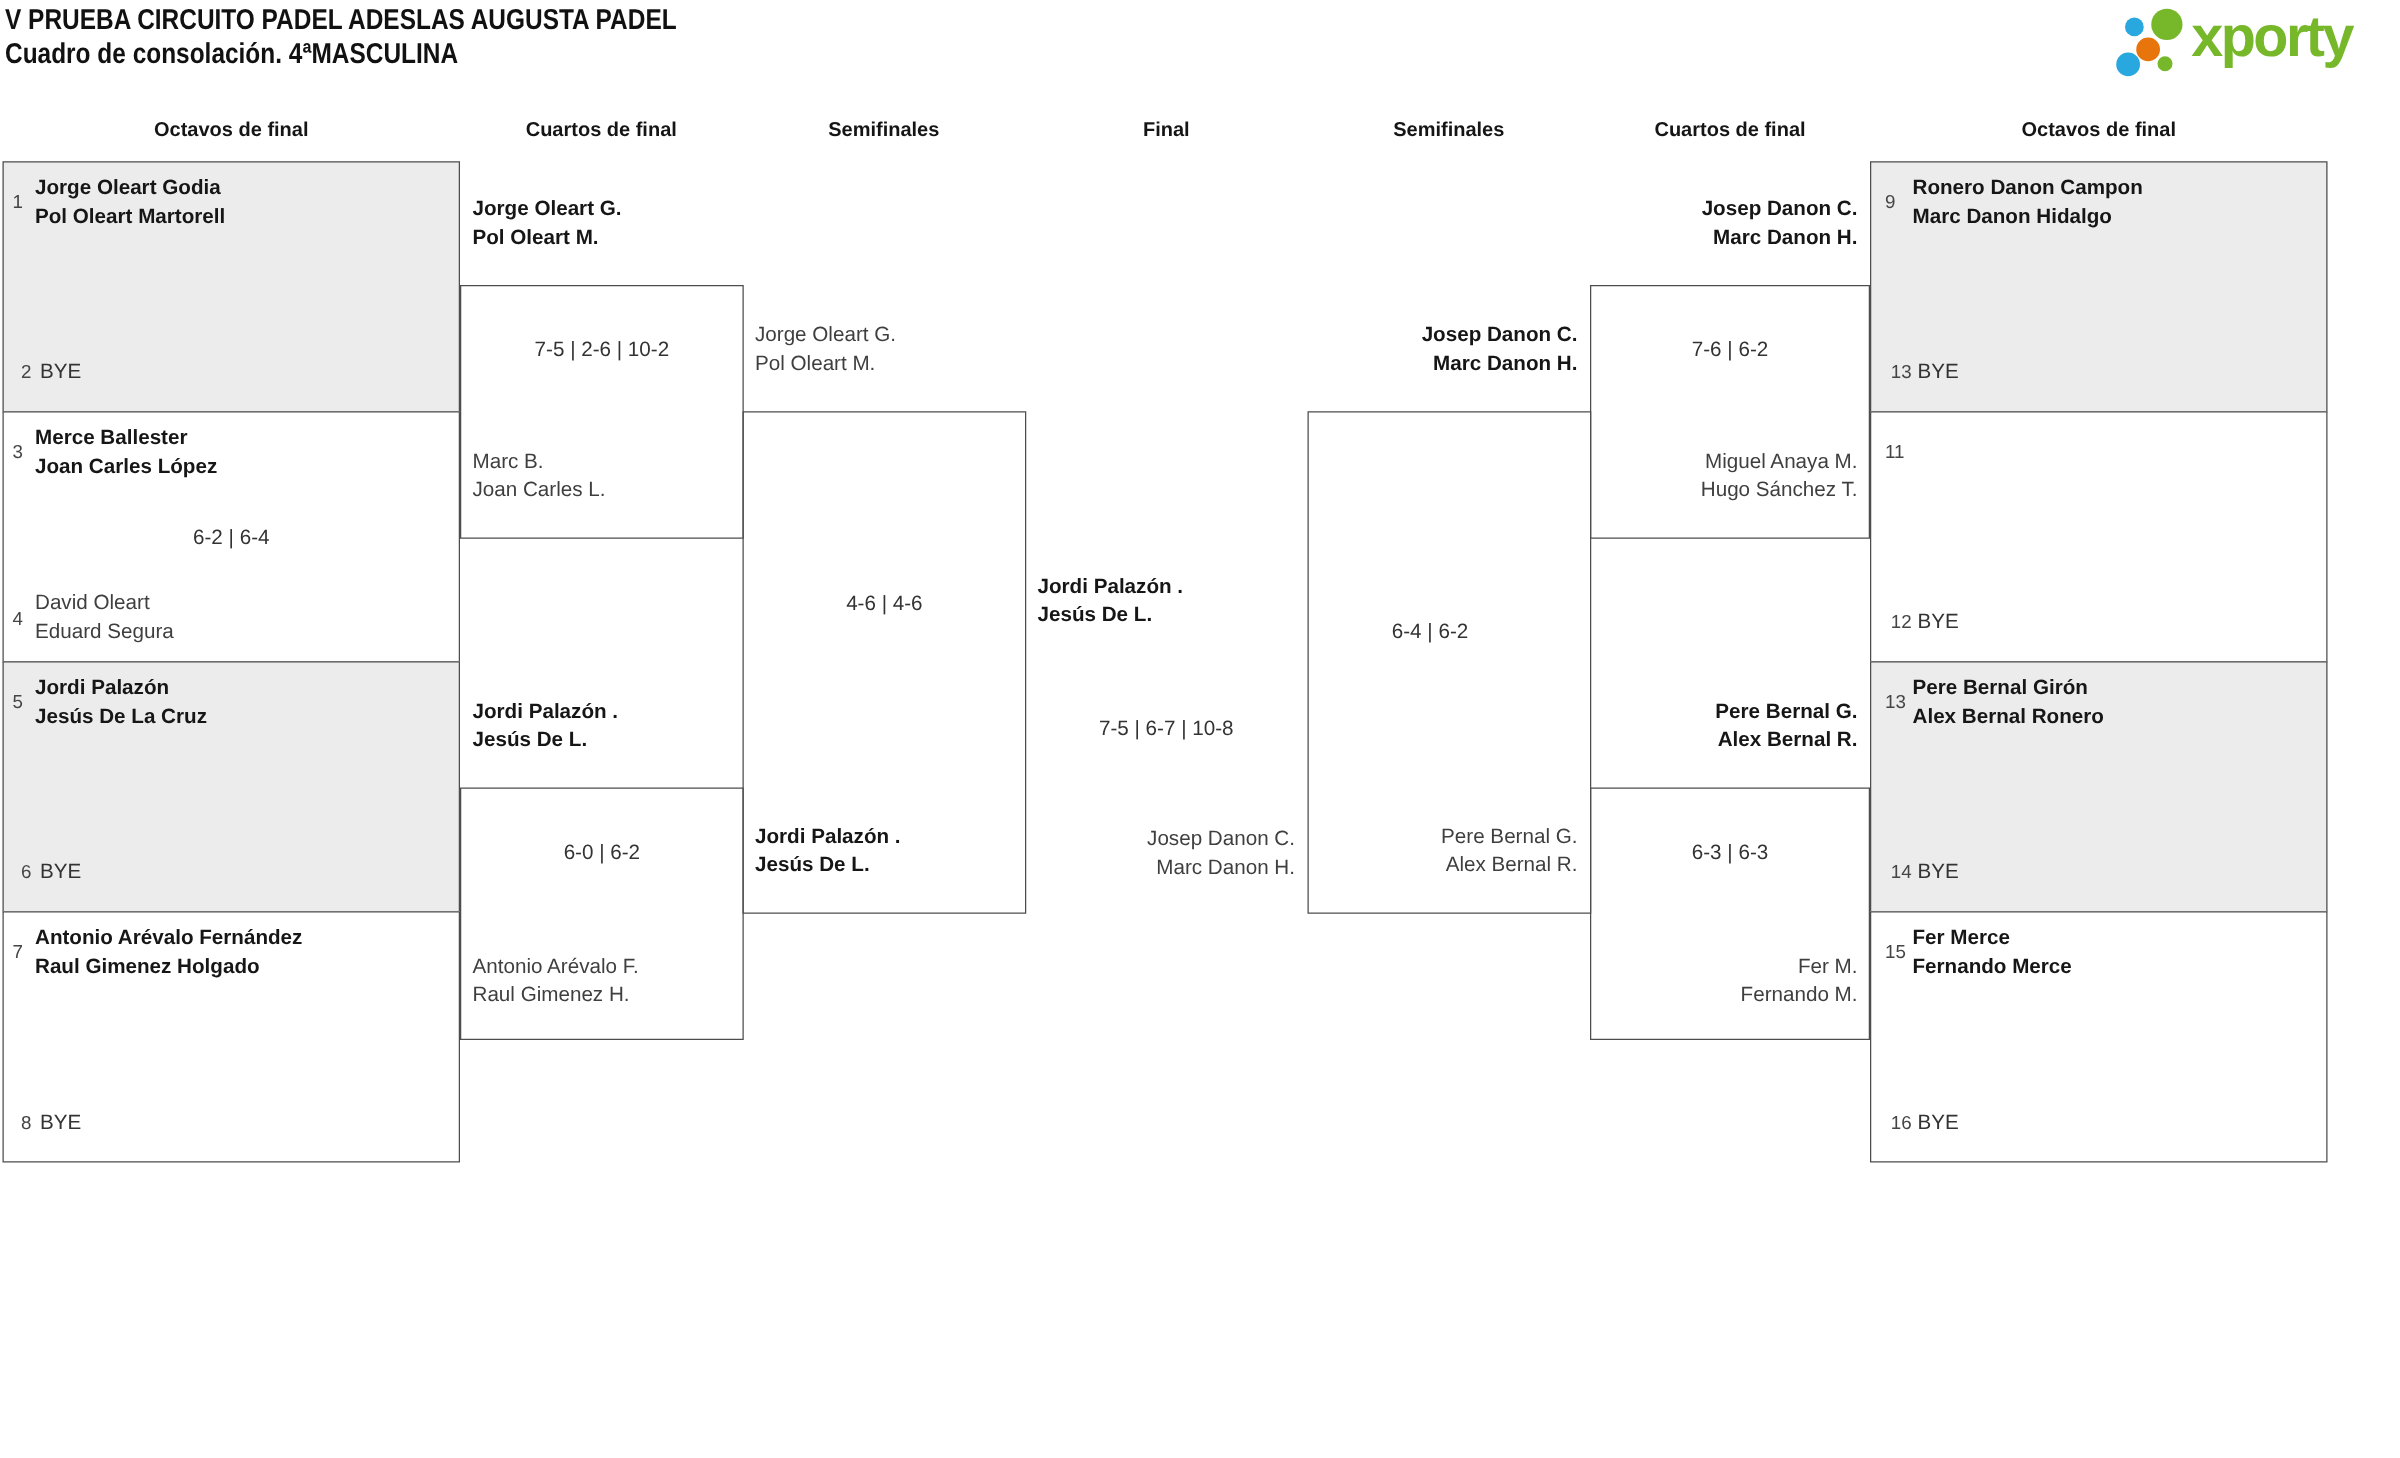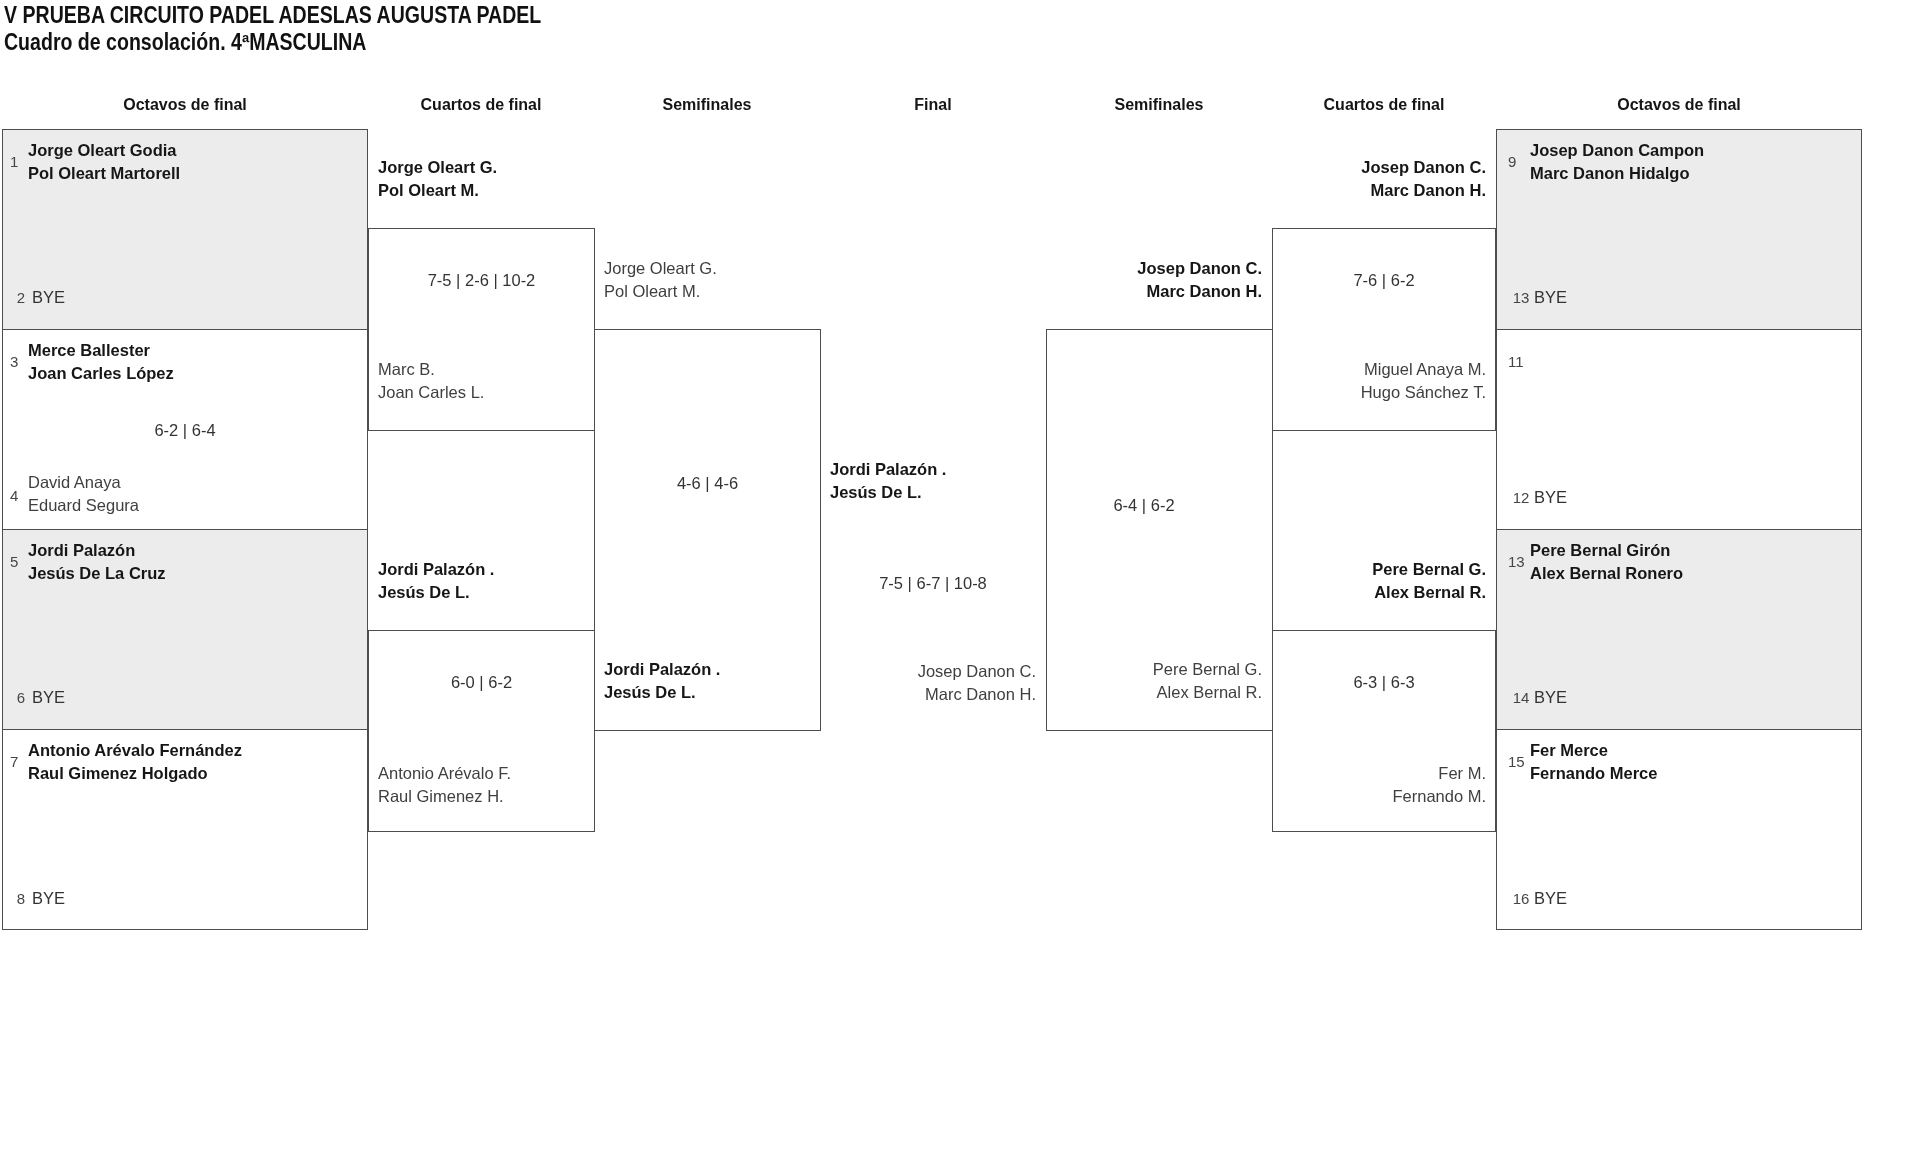--- a/index.html
+++ b/index.html
@@ -37,20 +37,28 @@
                letter-spacing:-2px; line-height:50px; }
 </style>
 </head>
 <body>
 
 <div id="stage">
 
   <div class="title" style="top:2px">V PRUEBA CIRCUITO PADEL ADESLAS AUGUSTA PADEL</div>
   <div class="title" style="top:29px">Cuadro de consolación. 4ªMASCULINA</div>
 
+  <div class="logo">
+    <span class="dot" style="left:10px;top:14px;width:15px;height:15px;background:#29a8e0"></span>
+    <span class="dot" style="left:31px;top:7px;width:25px;height:25px;background:#76b82a"></span>
+    <span class="dot" style="left:19px;top:30px;width:19px;height:19px;background:#e8740c"></span>
+    <span class="dot" style="left:36px;top:45px;width:12px;height:12px;background:#76b82a"></span>
+    <span class="dot" style="left:3px;top:42px;width:19px;height:19px;background:#29a8e0"></span>
+    <span class="logo-text" style="color:#76b82a">xporty</span>
+  </div>
 
   <div class="hdr" style="left:35px">Octavos de final</div>
   <div class="hdr" style="left:331px">Cuartos de final</div>
   <div class="hdr" style="left:557px">Semifinales</div>
   <div class="hdr" style="left:783px">Final</div>
   <div class="hdr" style="left:1009px">Semifinales</div>
   <div class="hdr" style="left:1234px">Cuartos de final</div>
   <div class="hdr" style="left:1529px">Octavos de final</div>
 
   <div class="obox g" style="left:2px;top:129px"></div>
@@ -68,21 +76,21 @@
   </div>
 
   <div class="seed" style="left:10px;top:353px">3</div>
   <div class="team b" style="left:28px;top:339px">
     <div>Merce Ballester</div>
     <div>Joan Carles López</div>
   </div>
   <div class="score" style="left:2px;top:421px;width:366px">6-2 | 6-4</div>
   <div class="seed" style="left:10px;top:487px">4</div>
   <div class="team r" style="left:28px;top:471px">
-    <div>David Anaya</div>
+    <div>David Oleart</div>
     <div>Eduard Segura</div>
   </div>
 
   <div class="seed" style="left:10px;top:553px">5</div>
   <div class="team b" style="left:28px;top:539px">
     <div>Jordi Palazón</div>
     <div>Jesús De La Cruz</div>
   </div>
   <div class="byerow" style="left:10px;top:688px">
     <span class="bs" style="width:22px">6</span><span>BYE</span>
@@ -175,21 +183,21 @@
     <div>Fernando M.</div>
   </div>
 
   <div class="obox g" style="left:1496px;top:129px"></div>
   <div class="obox" style="left:1496px;top:329px"></div>
   <div class="obox g" style="left:1496px;top:529px"></div>
   <div class="obox" style="left:1496px;top:729px"></div>
 
   <div class="seed" style="left:1508px;top:153px">9</div>
   <div class="team b" style="left:1530px;top:139px">
-    <div>Josep Danon Campon</div>
+    <div>Ronero Danon Campon</div>
     <div>Marc Danon Hidalgo</div>
   </div>
   <div class="byerow" style="left:1508px;top:288px">
     <span class="bs" style="width:26px">13</span><span>BYE</span>
   </div>
 
   <div class="seed" style="left:1508px;top:353px">11</div>
   <div class="byerow" style="left:1508px;top:488px">
     <span class="bs" style="width:26px">12</span><span>BYE</span>
   </div>

